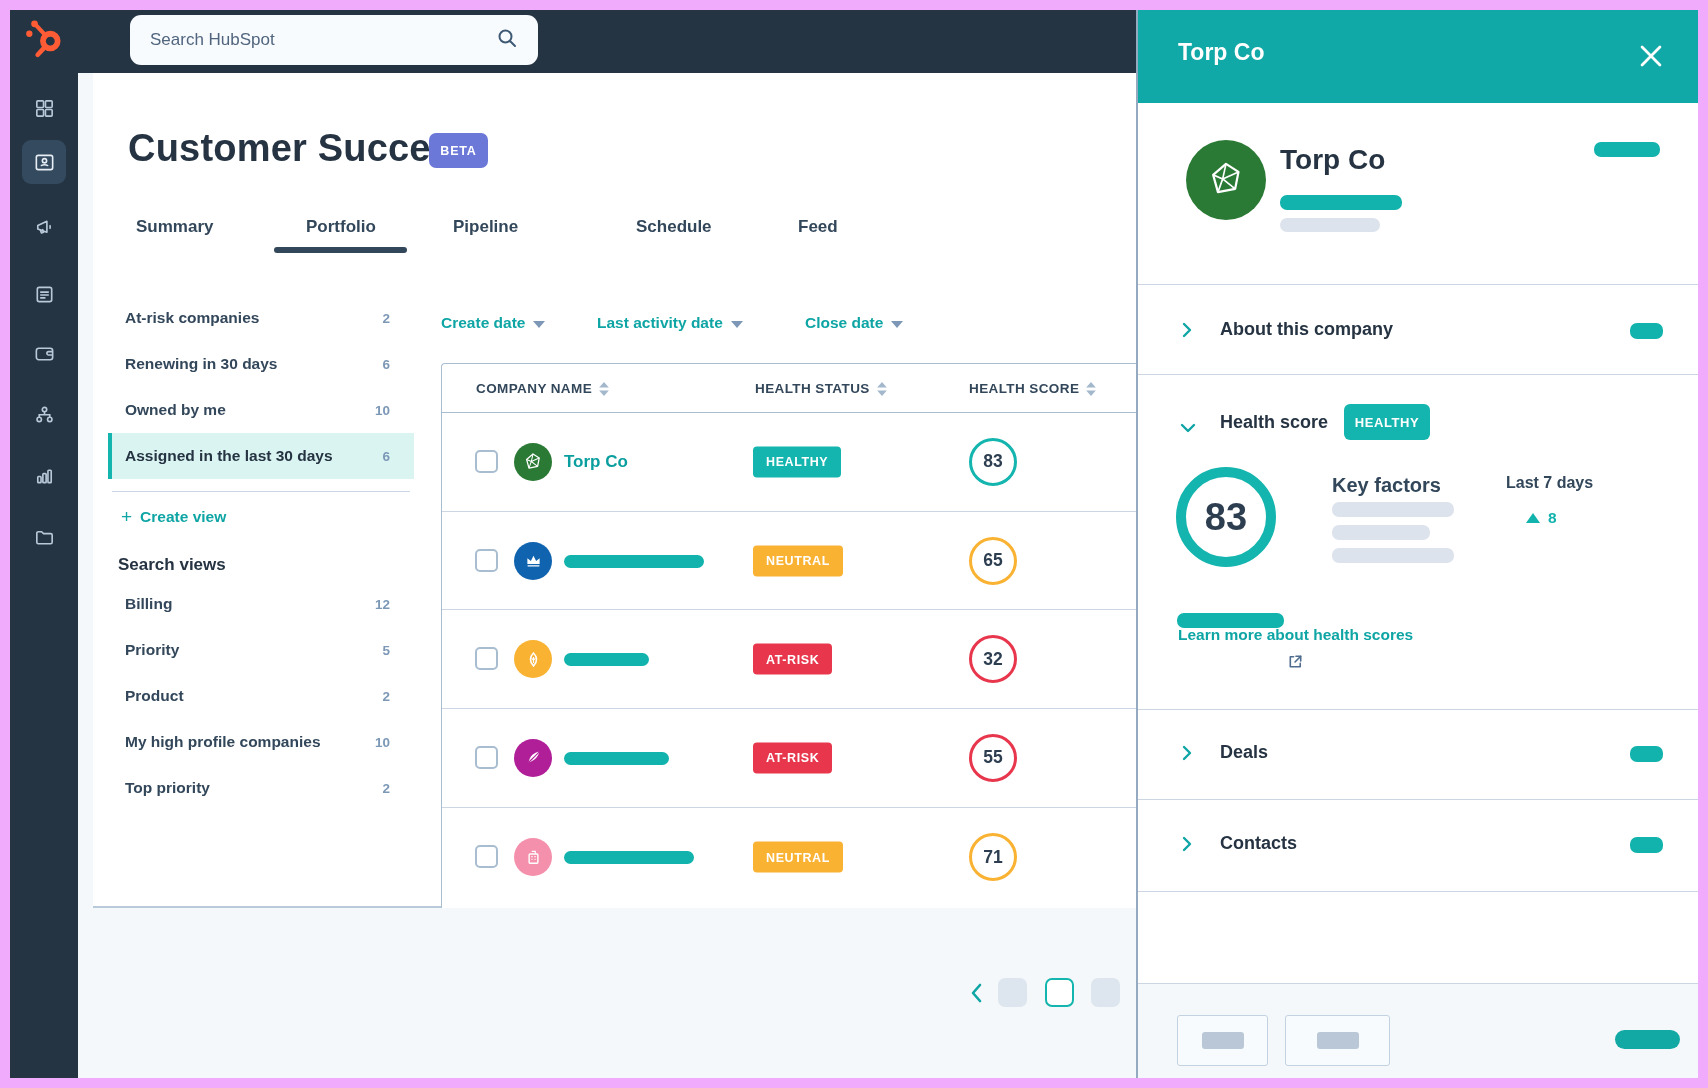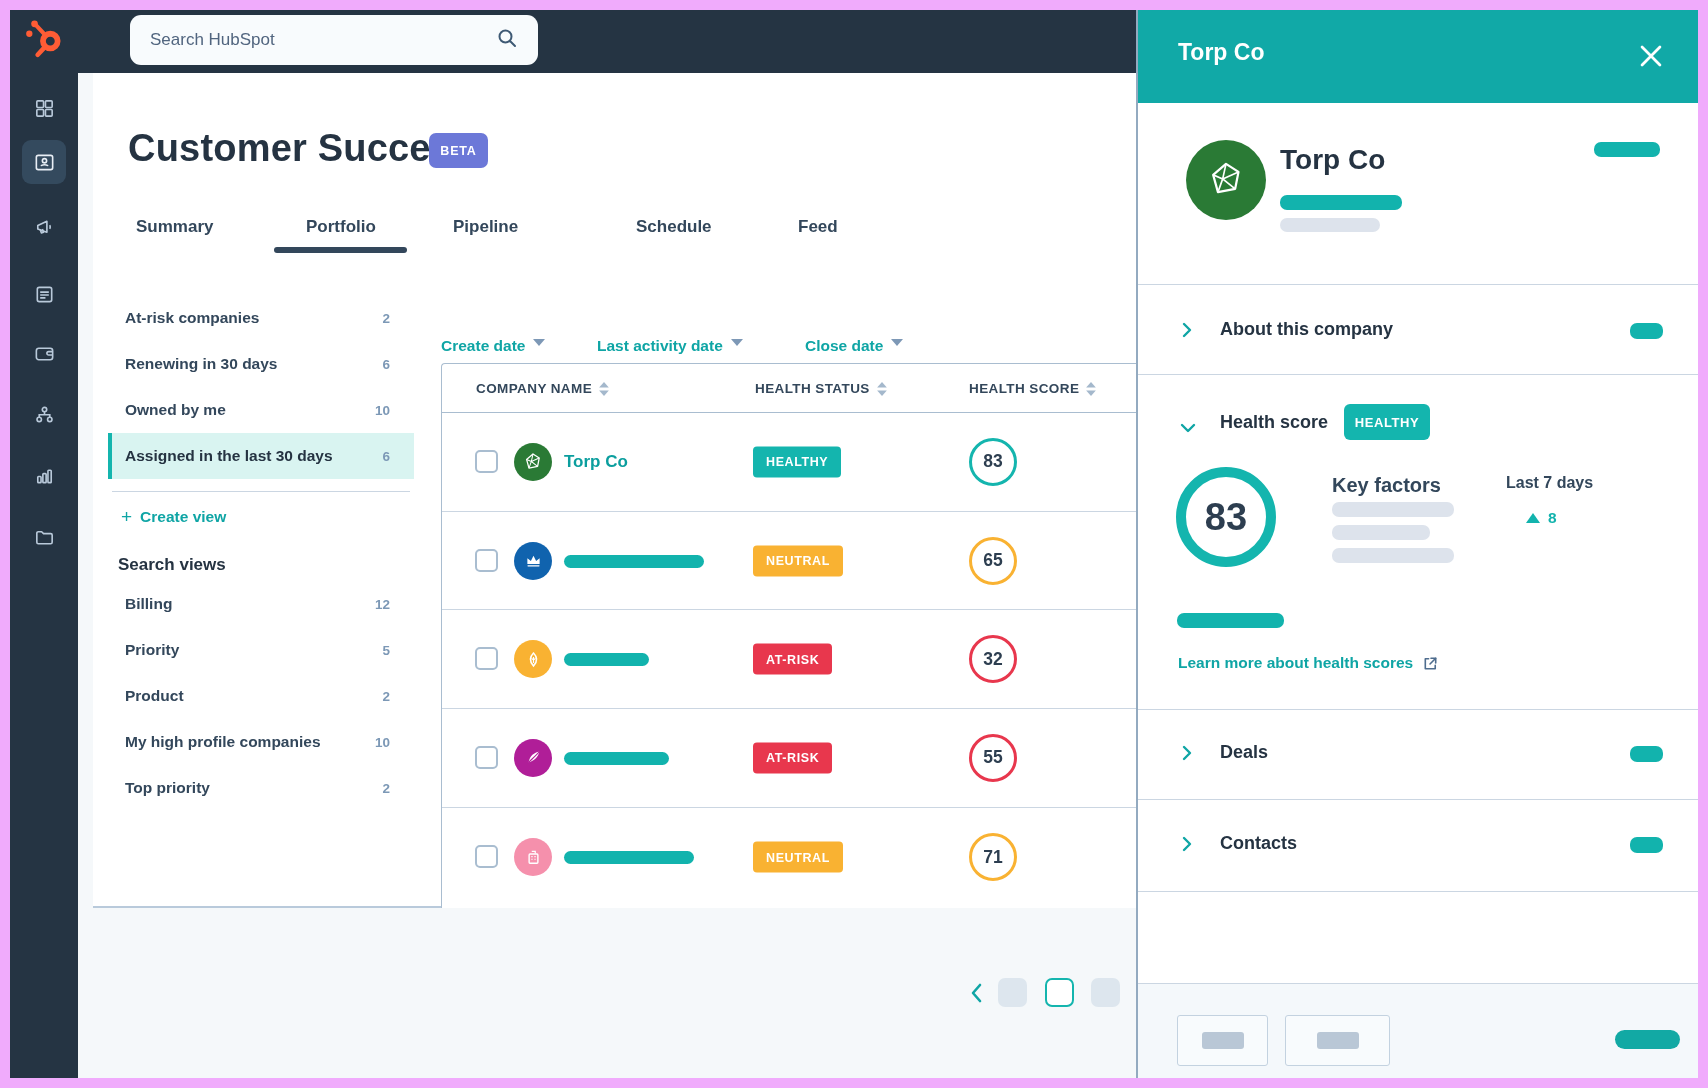--- a/index.html
+++ b/index.html
@@ -46,22 +46,22 @@
   .view-item.active::before { content:""; position:absolute; left:0; top:0; bottom:0; width:4px; background:#14b5ae; }
   .views-divider { height:0; border-top:1.5px solid #cbd6e2; margin:12px 4px 0 4px; }
   .create-view { height:44px; display:flex; align-items:center; padding-left:13px; color:#0fa5a5;
                  font-size:15.5px; font-weight:700; margin-top:3px; }
   .create-view .plus { font-size:19px; font-weight:500; margin-right:8px; }
   .views-heading { height:42px; display:flex; align-items:flex-end; padding:0 0 6px 10px; font-size:17px; font-weight:800; color:#253342; }
   .views-heading.second { margin-top:8px; }
 
   
   .filters { position:absolute; left:348px; top:236px; height:28px; width:600px; }
-  .filter { position:absolute; top:0; height:28px; display:flex; align-items:flex-start; gap:8px;
-            color:#0fa5a5; font-size:15.5px; font-weight:700;margin-top:28px; }
+  .filter { position:absolute; top:0; height:28px; display:flex; align-items:center; gap:8px;
+            color:#0fa5a5; font-size:15.5px; font-weight:700; }
   .caret { width:0; height:0; border-left:6px solid transparent; border-right:6px solid transparent; border-top:7px solid #7d98b6; margin-top:2px; }
 
   
   .table { position:absolute; left:348px; top:290px; width:695px; height:545px;
            border:1.5px solid #a9bdd0; border-right:none; border-bottom:none; border-radius:4px 0 0 0; background:#fff; }
   .thead { position:relative; height:49px; border-bottom:1.5px solid #a9bdd0; }
   .th { position:absolute; top:0; height:49px; display:flex; align-items:center; gap:7px;
         font-size:13.5px; font-weight:700; letter-spacing:.4px; color:#33475b; }
   .trow { position:relative; height:98.7px; border-bottom:1.5px solid #cbd6e2; }
   .trow:last-child { border-bottom:none; }
@@ -109,22 +109,22 @@
   .ring { position:absolute; left:38px; top:457px; width:100px; height:100px; border-radius:50%;
           border:10px solid #14b5ae; display:flex; align-items:center; justify-content:center;
           font-size:38px; font-weight:800; color:#2d3e50; }
   .kf-label { position:absolute; left:194px; top:464px; font-size:20px; font-weight:600; color:#33475b; }
   .kf-bar { position:absolute; left:194px; height:15px; border-radius:7px; background:#dde3ec; }
   .l7-label { position:absolute; left:368px; top:464px; font-size:16px; font-weight:600; color:#33475b; }
   .delta { position:absolute; left:388px; top:499px; display:flex; align-items:center; gap:8px;
            color:#12b3ad; font-size:15.5px; font-weight:700; }
   .delta .tri { width:0; height:0; border-left:7px solid transparent; border-right:7px solid transparent; border-bottom:10px solid #12b3ad; }
   .hs-btn { position:absolute; left:39px; top:603px; width:107px; height:15px; border-radius:7px; background:#12b3ad; }
-  .learn { position:absolute; left:40px; top:644px; display:flex; align-items:center; gap:9px;
-           color:#0fa5a5; font-size:15.5px; font-weight:600; }
+  .learn { position:absolute; left:40px; top:616px; display:flex; align-items:center; gap:9px;
+           color:#0fa5a5; font-size:15.5px; font-weight:600;flex-direction:column; }
 
   .p-footer { position:absolute; left:0; top:973px; width:100%; height:95px; background:#f4f8fb; border-top:1.5px solid #cbd6e2; }
   .f-btn { position:absolute; top:31px; height:51px; border:1.5px solid #c3d2e0; border-radius:3px; background:#f8fbfd;
            display:flex; align-items:center; justify-content:center; }
   .f-btn .ph { width:42px; height:17px; border-radius:3px; background:#b9c7d6; }
   .f-teal { position:absolute; right:18px; top:46px; width:65px; height:19px; border-radius:10px; background:#12a9a4; }
 </style>
 </head>
 <body>
 

